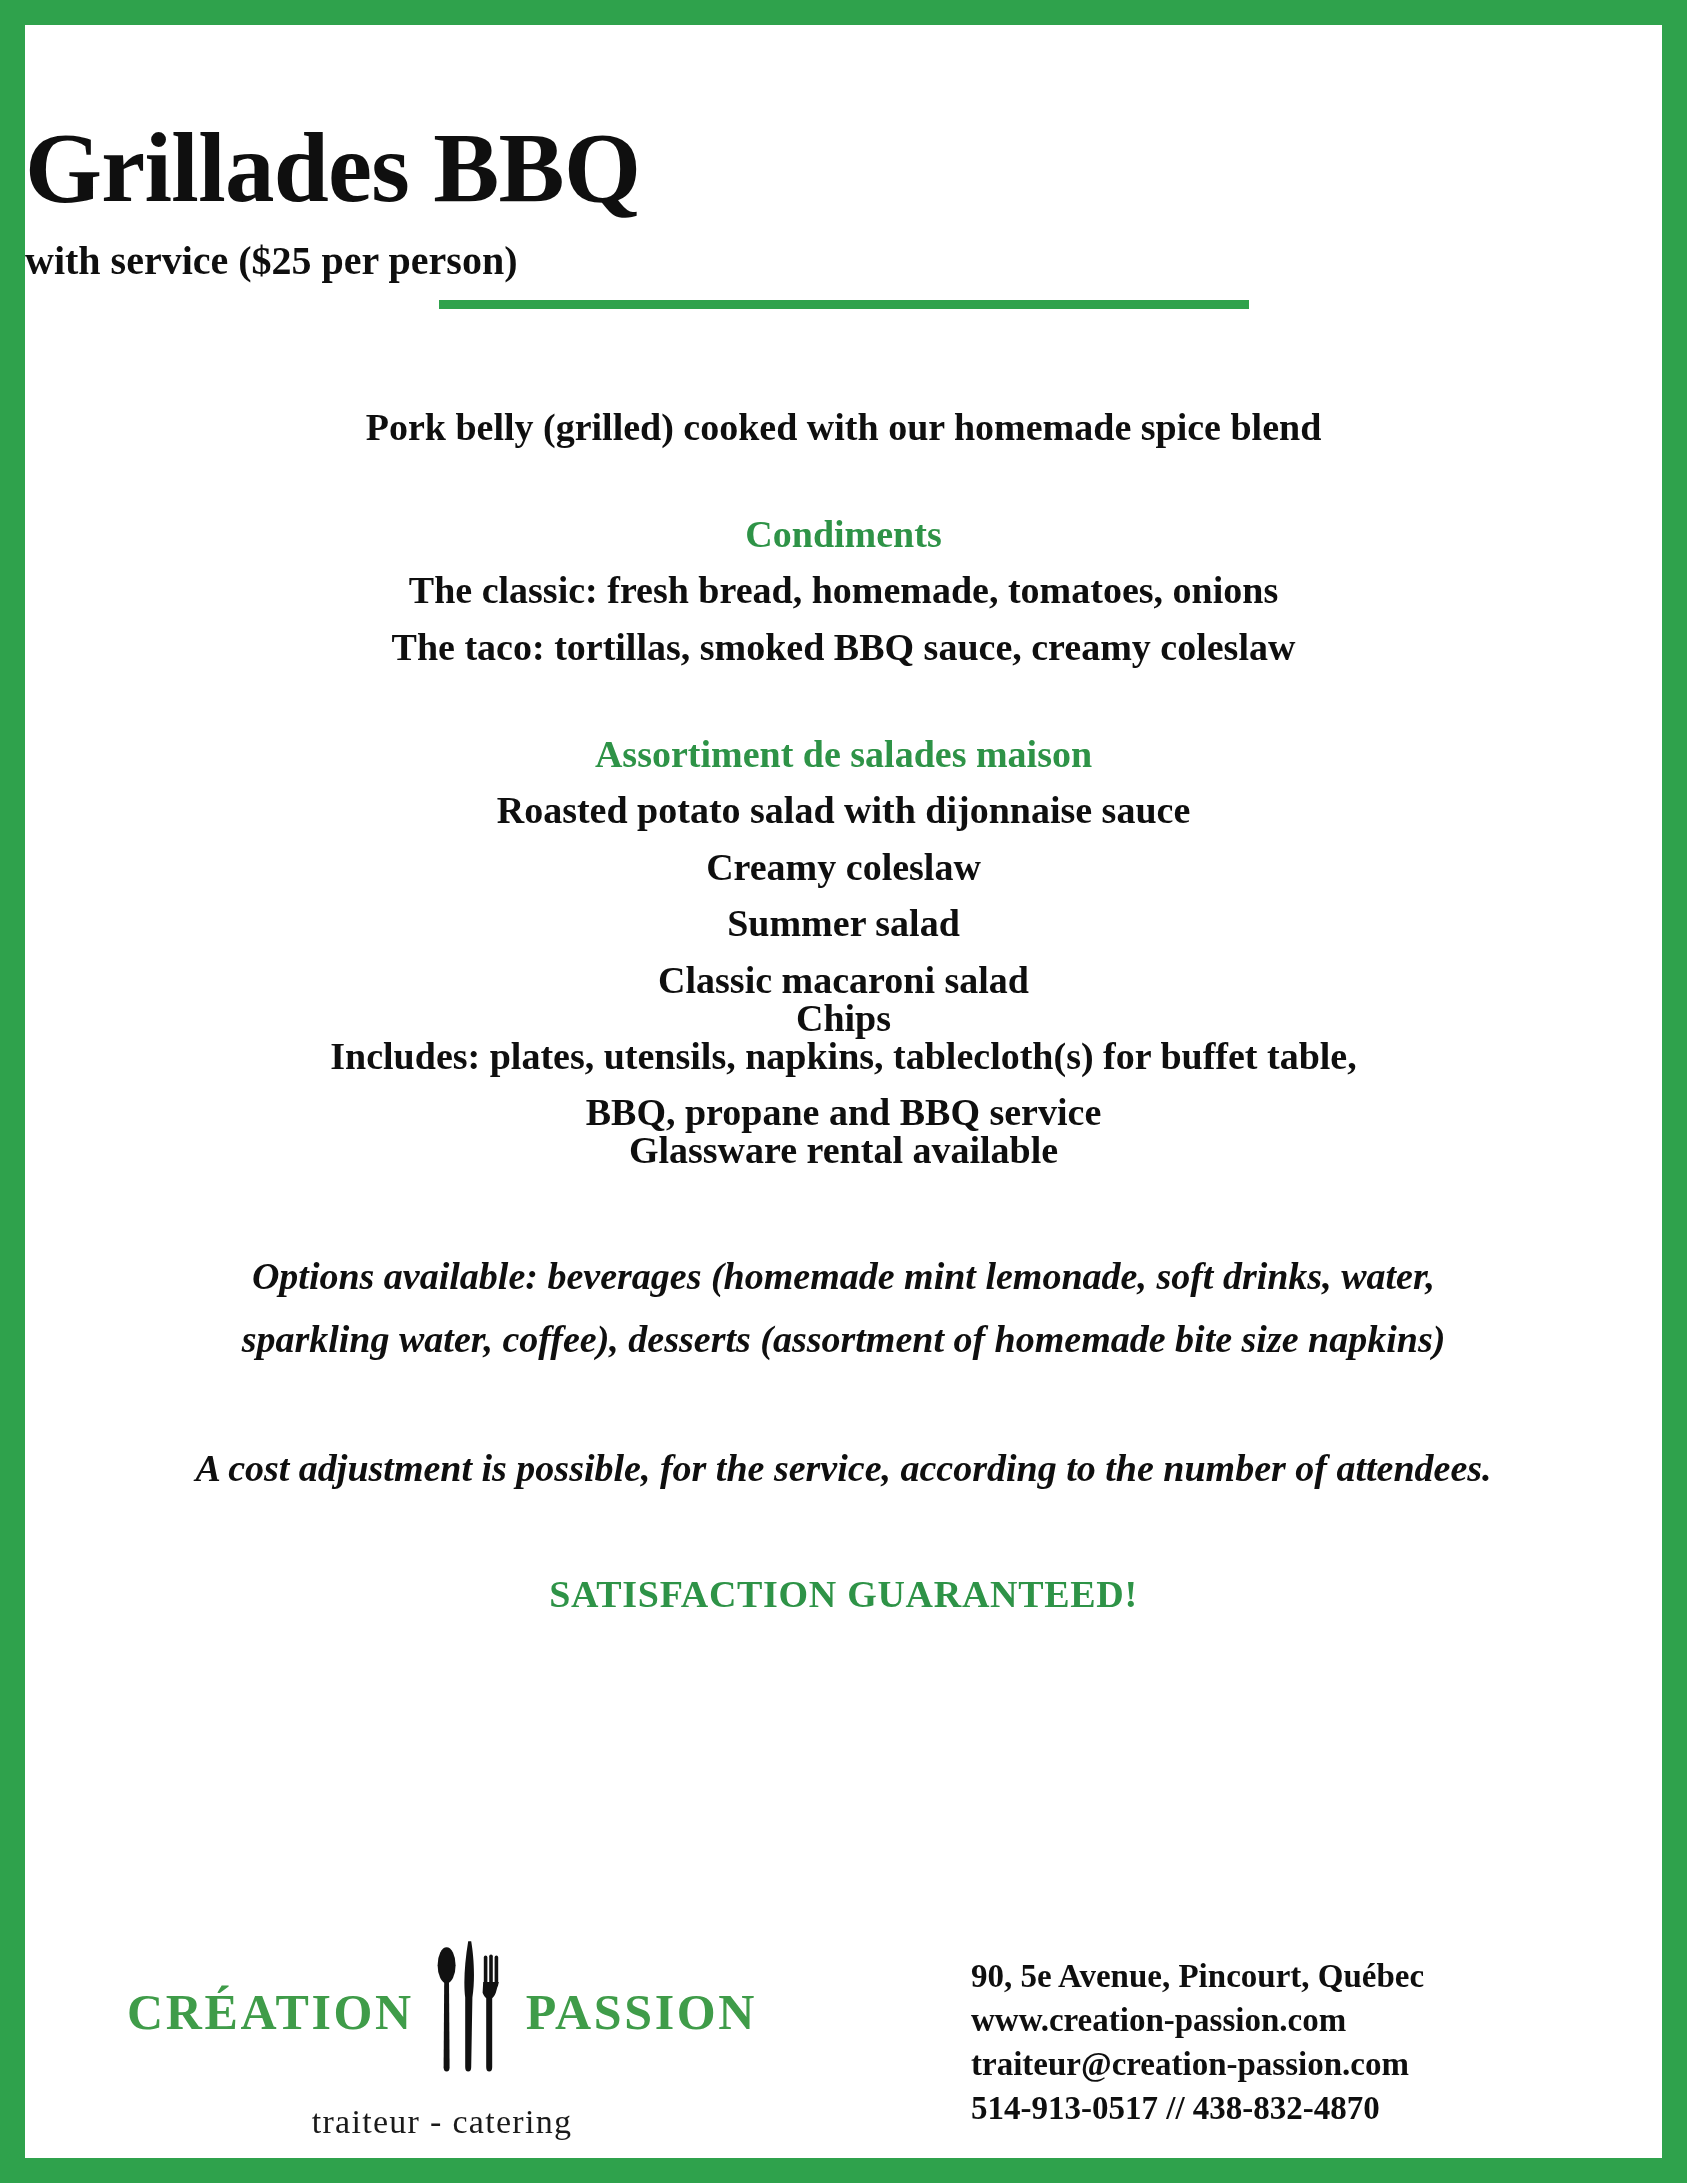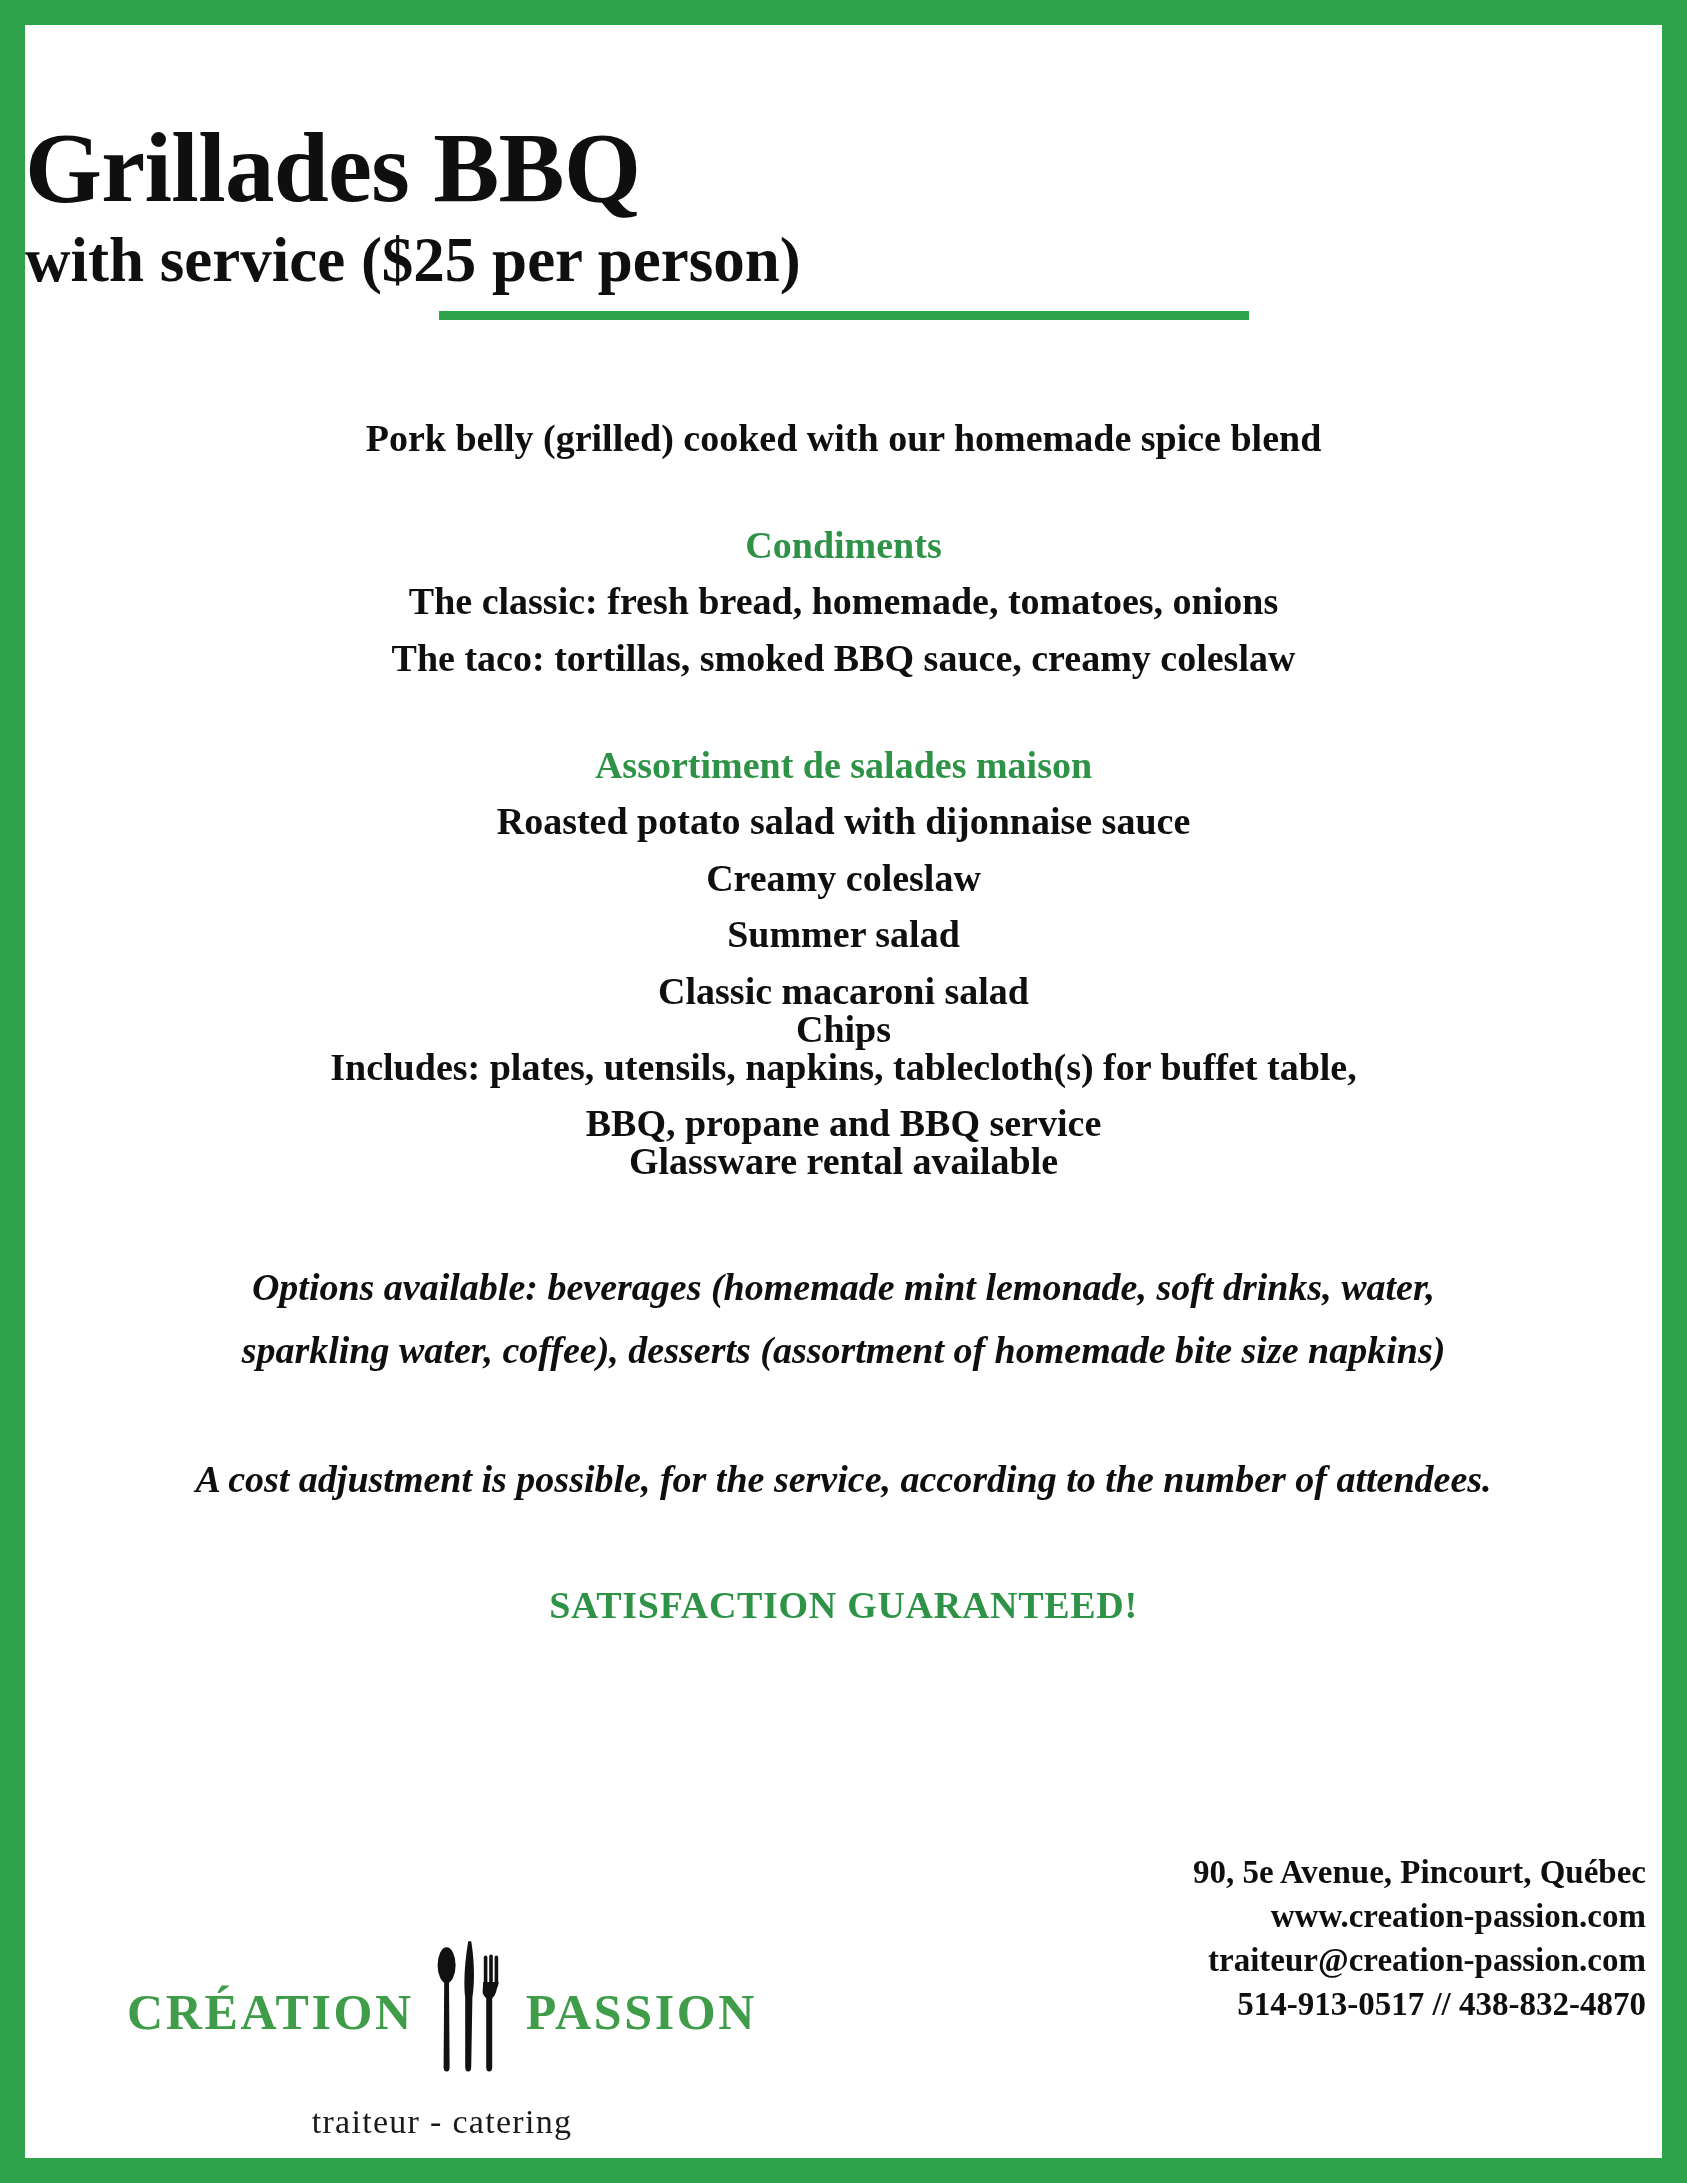--- a/index.html
+++ b/index.html
@@ -19,24 +19,24 @@
     overflow: hidden;
   }
   .header { text-align: left; margin-top: 93px; }
   .title {
     font-size: 99px;
     font-weight: 700;
     line-height: 1;
     letter-spacing: -0.7px;
   }
   .subtitle {
-    font-size: 63px;
+    font-size: 40px;
     font-weight: 700;
     line-height: 1;
-    margin-top: 12px;
+    margin-top: 24px;
   }
   .rule {
     width: 810px;
     height: 9.3px;
     margin: 18.5px auto 0 auto;
     background: var(--border-green, #2fa24c);
   }
   .content { text-align: center; }
   .line {
     font-size: 38px;
@@ -79,23 +79,23 @@
   .tagline {
     margin-top: 19px;
     font-size: 34px;
     font-weight: 400;
     color: #1a1a1a;
     letter-spacing: 1.3px;
   }
   .contact {
     position: absolute;
     left: 946px;
-    top: 1825px;
+    top: 1929px;
     width: 675px;
-    text-align: right;
+    text-align: left;
   }
   .contact-line {
     font-size: 33px;
     font-weight: 700;
     line-height: 44px;
   }
 </style>
 </head>
 <body>
 

